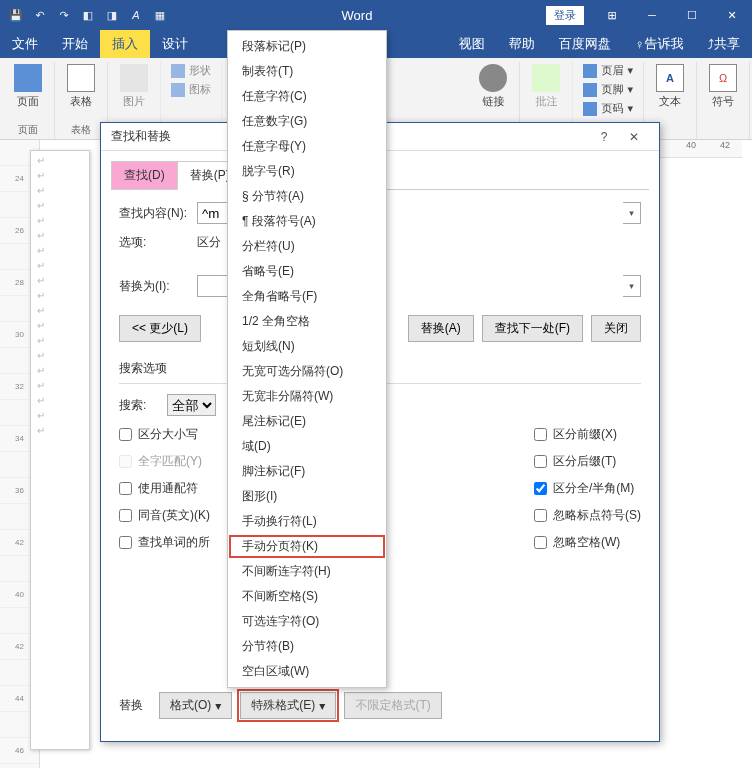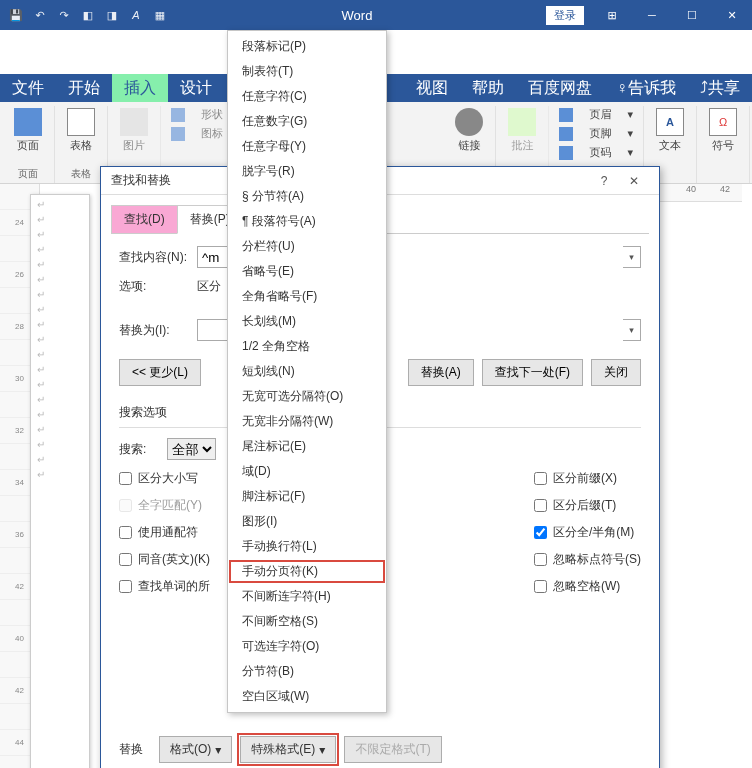--- a/index.html
+++ b/index.html
@@ -6,30 +6,30 @@
 body { width: 752px; height: 768px; overflow: hidden; background: #fff; }
 
 .titlebar { height: 30px; background: #2b579a; display: flex; align-items: center; color: #fff; font-size: 11px; }
 .qat { display: flex; gap: 8px; padding-left: 8px; align-items: center; }
 .qat span { width: 16px; height: 16px; display: inline-flex; align-items: center; justify-content: center; opacity: 0.9; }
 .title-center { flex: 1; text-align: center; font-size: 13px; }
 .title-right { display: flex; align-items: center; }
 .login-btn { background: #fff; color: #2b579a; padding: 2px 8px; font-size: 11px; margin-right: 8px; }
 .win-btn { width: 40px; height: 30px; display: inline-flex; align-items: center; justify-content: center; }
 
-.menubar { height: 28px; background: #2b579a; display: flex; align-items: center; color: #fff; font-size: 16px; margin-top: 44px; }
+.menubar { height: 28px; background: #2b579a; display: flex; align-items: center; color: #fff; font-size: 13px; }
 .tab { padding: 0 12px; height: 28px; display: inline-flex; align-items: center; }
-.tab.active { background: #86efac; color: #2b579a; }
+.tab.active { background: #fde047; color: #2b579a; }
 .menubar .spacer { flex: 1; }
 
 .ribbon { height: 82px; background: #f3f3f3; border-bottom: 1px solid #d4d4d4; display: flex; padding: 4px 2px 0; font-size: 11px; color: #444; }
 .rgroup { display: flex; flex-direction: column; align-items: center; padding: 0 6px; border-right: 1px solid #e1e1e1; }
 .rgroup .label { font-size: 10px; color: #666; margin-top: auto; margin-bottom: 2px; }
 .rgroup .stack { display: flex; flex-direction: column; gap: 2px; }
-.rgroup .btn { display: flex; align-items: center; gap: 16px; padding: 1px 4px; font-size: 11px; color: #444; }
+.rgroup .btn { display: flex; align-items: center; gap: 4px; padding: 1px 4px; font-size: 11px; color: #444; }
 .rgroup .big { display: flex; flex-direction: column; align-items: center; padding: 2px 6px; font-size: 11px; gap: 2px; }
 .ico { width: 18px; height: 18px; background: #5b8fd6; display: inline-block; }
 .ico.sm { width: 14px; height: 14px; }
 .ico.lg { width: 28px; height: 28px; }
 
 .workspace { position: relative; height: 628px; background: #fff; }
 .vruler { position: absolute; left: 0; top: 0; width: 40px; height: 100%; background: #f8f8f8; border-right: 1px solid #ddd; font-size: 8px; color: #888; }
 .vruler div { height: 26px; display: flex; align-items: center; justify-content: center; border-bottom: 1px solid #eee; }
 .page { position: absolute; left: 30px; top: 10px; width: 60px; height: 600px; background: #fff; border: 1px solid #ccc; box-shadow: 1px 1px 4px rgba(0,0,0,.2); }
 .page .para { margin: 4px 6px; font-size: 10px; color: #bbb; }
@@ -339,21 +339,20 @@
     <div class="menu-item">制表符(T)</div>
     <div class="menu-item">任意字符(C)</div>
     <div class="menu-item">任意数字(G)</div>
     <div class="menu-item">任意字母(Y)</div>
     <div class="menu-item">脱字号(R)</div>
     <div class="menu-item">§ 分节符(A)</div>
     <div class="menu-item">¶ 段落符号(A)</div>
     <div class="menu-item">分栏符(U)</div>
     <div class="menu-item">省略号(E)</div>
     <div class="menu-item">全角省略号(F)</div>
-    <div class="menu-item">长划线(M)</div>
     <div class="menu-item">1/2 全角空格</div>
     <div class="menu-item">短划线(N)</div>
     <div class="menu-item">无宽可选分隔符(O)</div>
     <div class="menu-item">无宽非分隔符(W)</div>
     <div class="menu-item">尾注标记(E)</div>
     <div class="menu-item">域(D)</div>
     <div class="menu-item">脚注标记(F)</div>
     <div class="menu-item">图形(I)</div>
     <div class="menu-item">手动换行符(L)</div>
     <div class="menu-item hl">手动分页符(K)</div>

